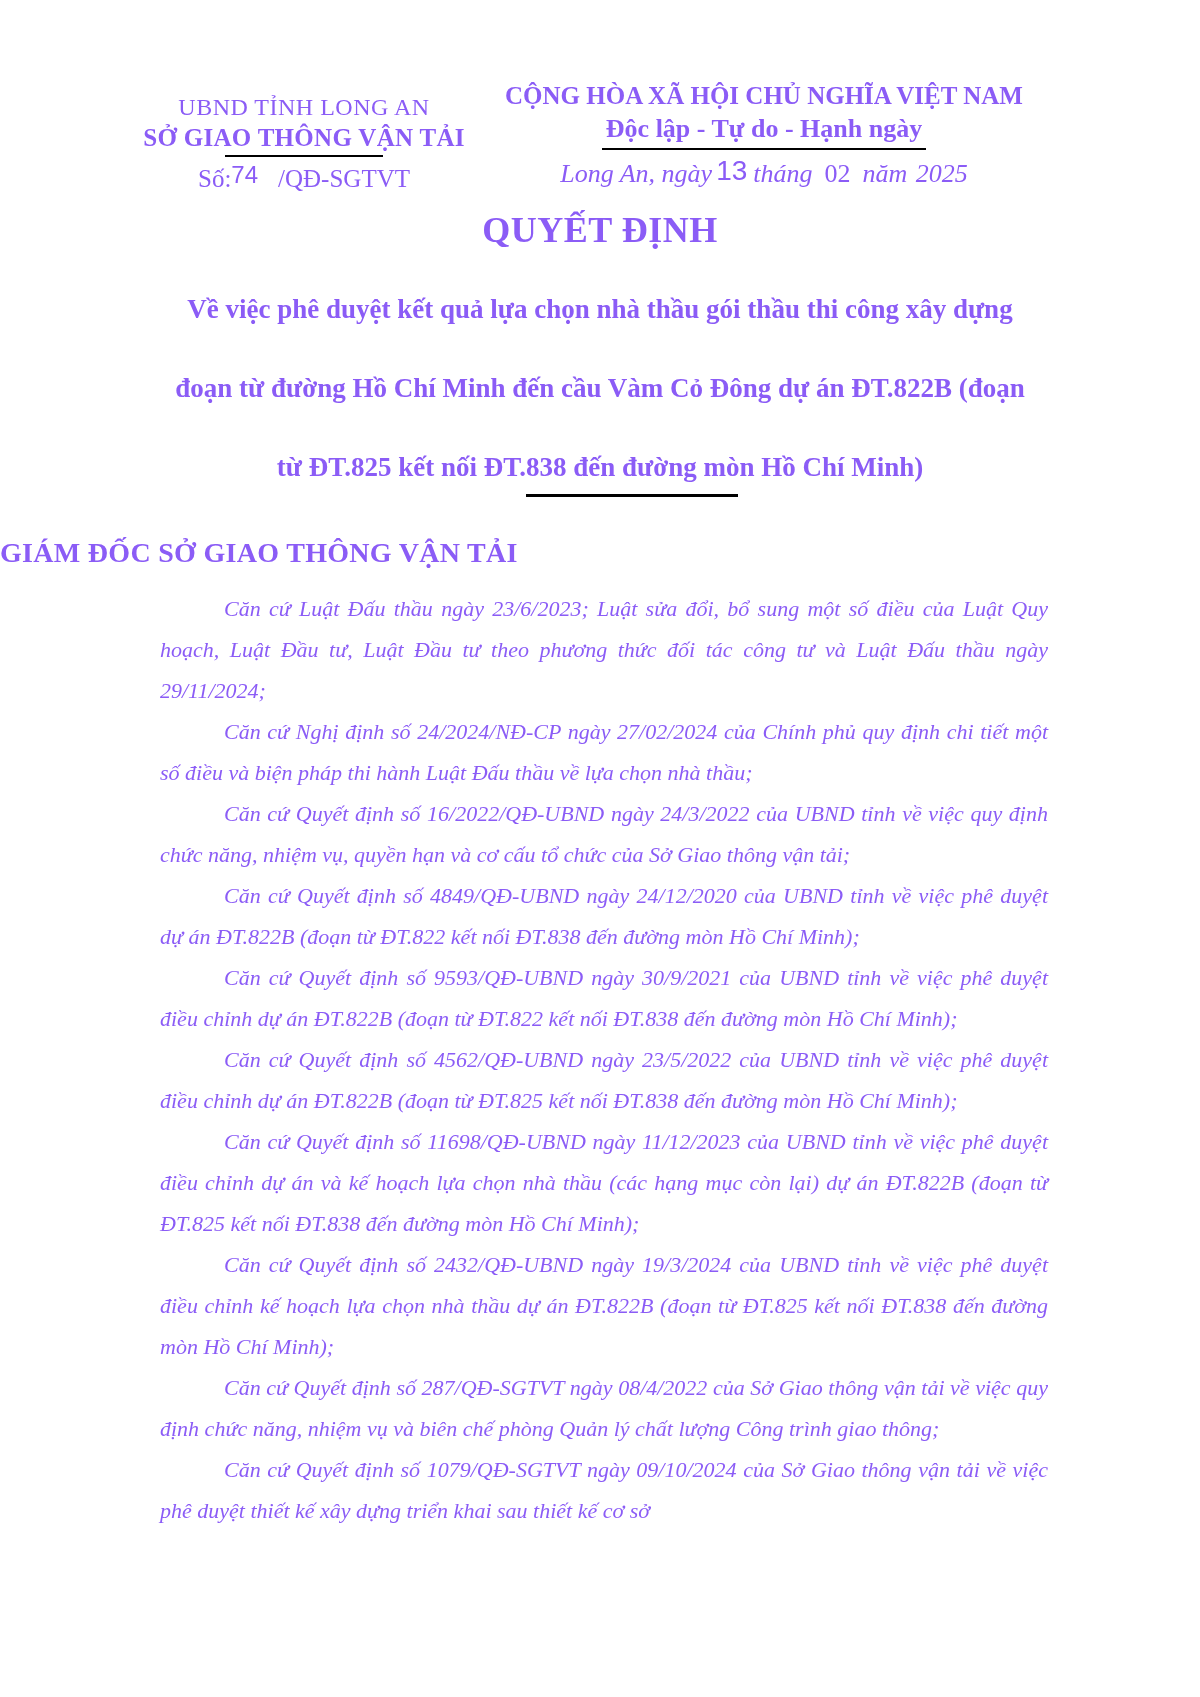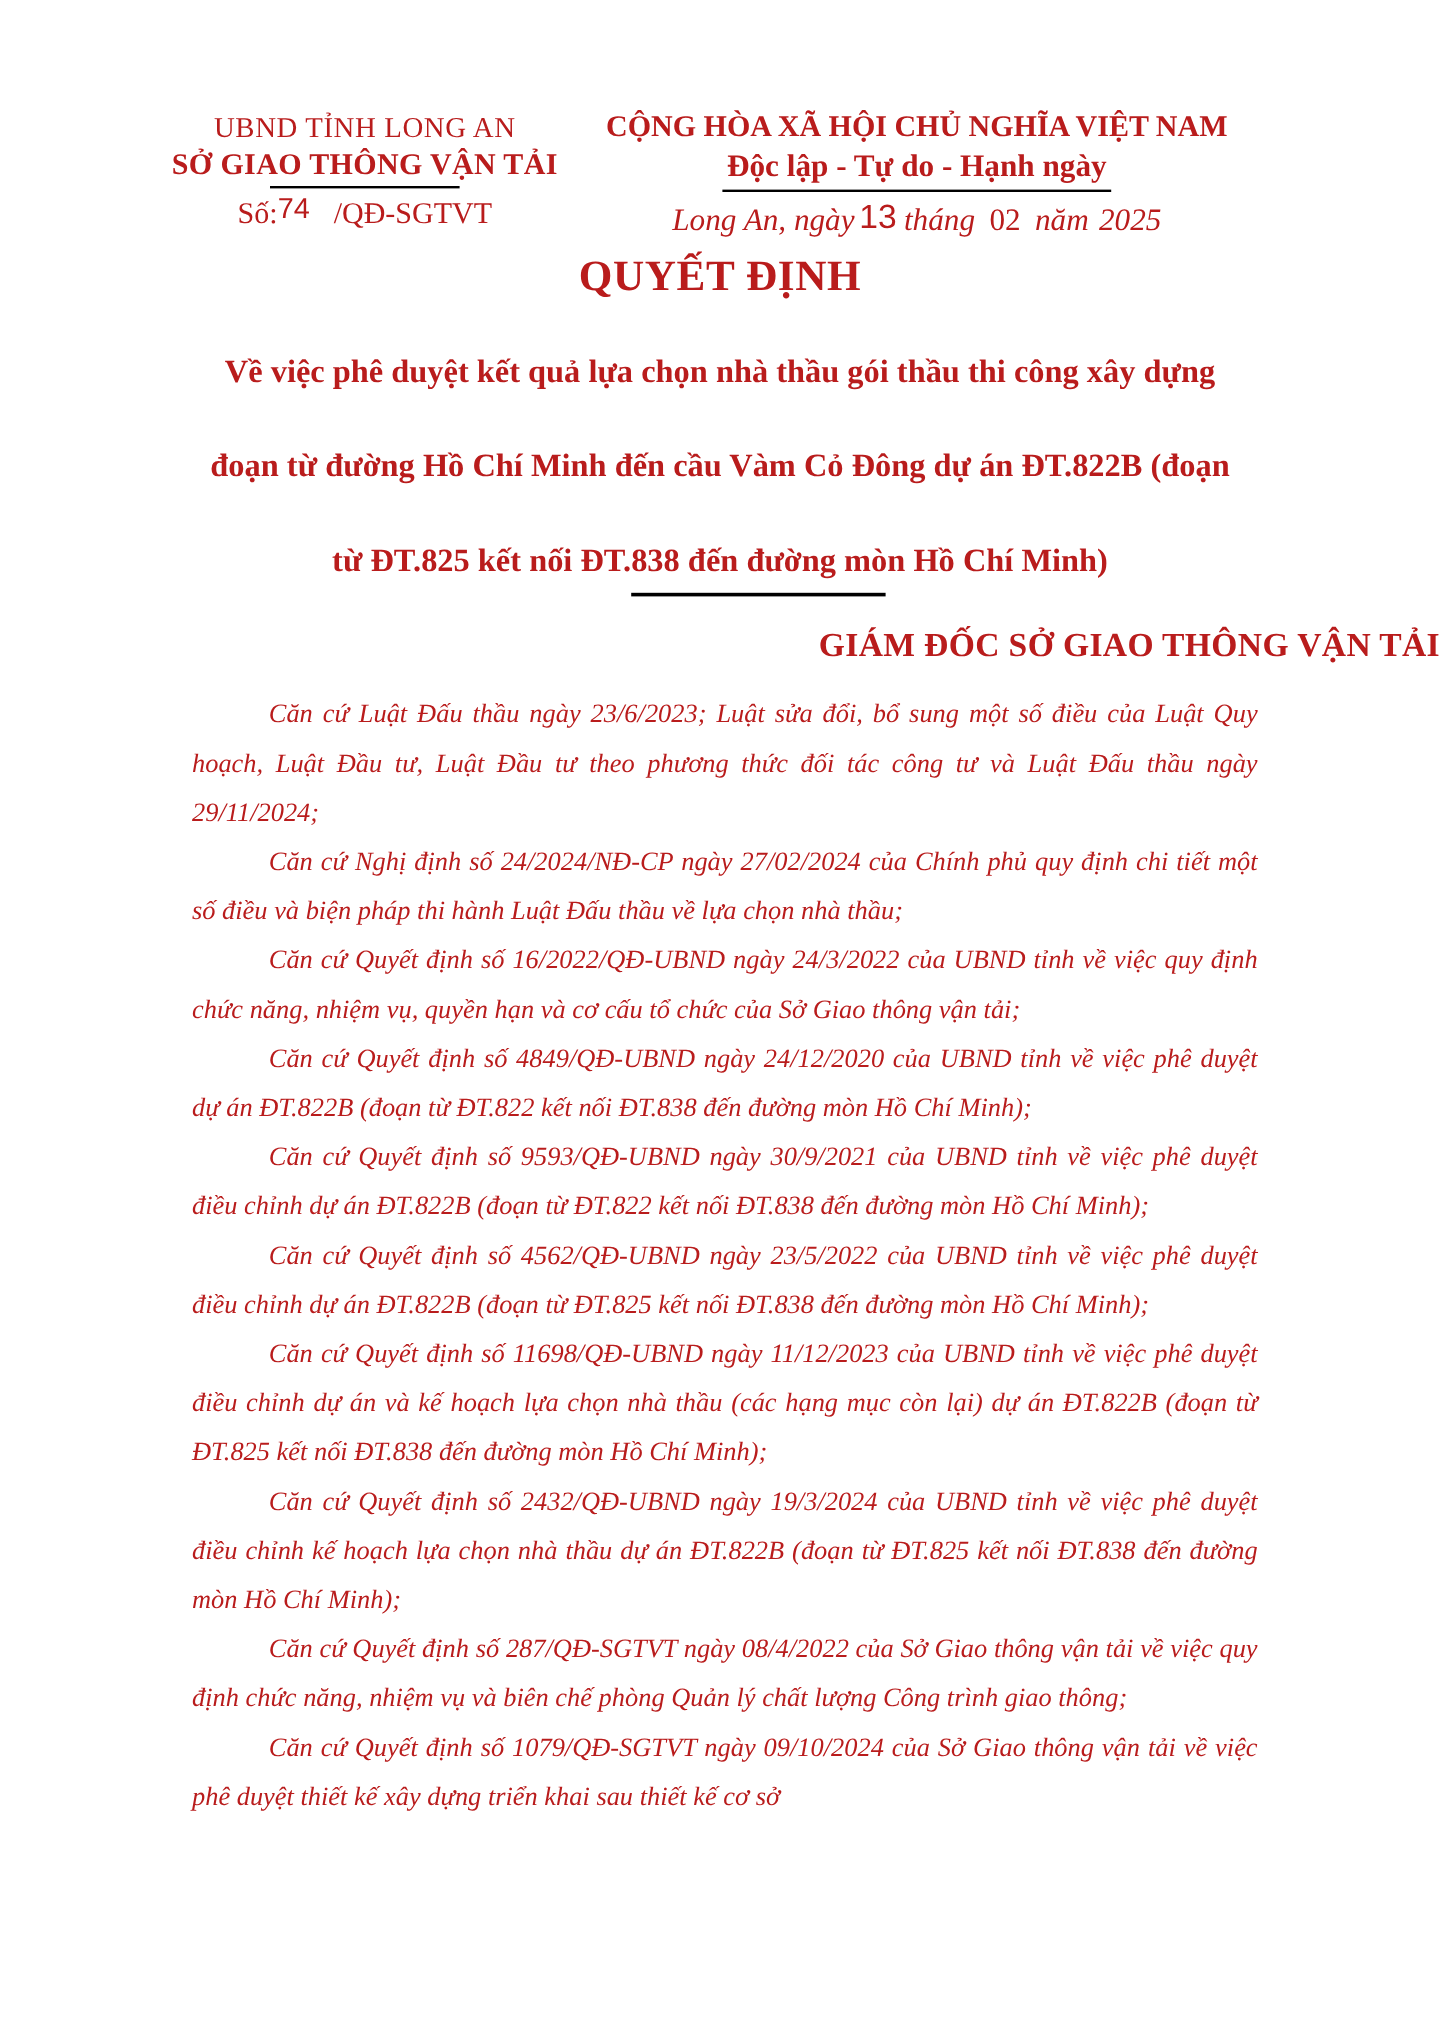--- a/index.html
+++ b/index.html
@@ -2,41 +2,41 @@
 <html><head>
 <meta charset="utf-8">
 <style>
   * { margin: 0; padding: 0; box-sizing: border-box; }
   html, body { background: #ffffff; }
   .page {
     position: relative;
     width: 1200px;
     height: 1697px;
     background: #ffffff;
-    color: #b91c1c;
+    color: #8b5cf6;
     font-family: "Liberation Serif", "DejaVu Serif", serif;
     overflow: hidden;
   }
 
   
   .header { position: relative; height: 212px; }
   .header-left {
     position: absolute; left: 78px; top: 92px; width: 452px;
     text-align: center;
   }
   .org-parent { font-size: 24px; line-height: 30px; letter-spacing: 0.5px; }
   .org-name   { font-size: 25px; line-height: 31px; font-weight: bold; letter-spacing: 0.3px; }
   .org-underline { width: 158px; height: 2px; background: #000; margin: 2px auto 0; }
   .doc-number { font-size: 25px; line-height: 32px; margin-top: 6px; }
   .doc-number .num {
     font-family: "Liberation Sans", "DejaVu Sans", sans-serif;
     font-size: 24px; position: relative; top: -4px; margin-right: 20px;
   }
   .header-right {
-    position: absolute; left: 488px; top: 90px; width: 552px;
+    position: absolute; left: 488px; top: 80px; width: 552px;
     text-align: center;
   }
   .motto1 { font-size: 25px; line-height: 32px; font-weight: bold; }
   .motto2-wrap { margin-top: 1px; }
   .motto2 {
     display: inline-block; font-size: 26px; line-height: 32px; font-weight: bold;
     border-bottom: 2px solid #000; padding: 0 4px 3px;
   }
   .dateline { font-size: 26px; line-height: 32px; font-style: italic; margin-top: 7px; white-space: nowrap; }
   .dateline .day {
@@ -51,22 +51,22 @@
   .title-block { text-align: center; }
   .title-heading { font-size: 36px; line-height: 36px; font-weight: bold; letter-spacing: 0.5px; }
   .title-subject-line { font-size: 27px; line-height: 35px; font-weight: bold; margin-top: 44px; }
   .title-rule {
     width: 212px; height: 3px; background: #000;
     margin: 9px auto 0; transform: translateX(32px);
   }
 
   
   .authority {
-    text-align: right; font-size: 28px; line-height: 34px;
-    font-weight: bold; margin-top: 25px; letter-spacing: 0.3px;
+    text-align: left; font-size: 28px; line-height: 34px;
+    font-weight: bold; margin-top: 39px; letter-spacing: 0.3px;
   }
 
   
   .recitals { margin: 18px 152px 0 160px; }
   .recital {
     font-size: 22px; line-height: 41px;
     font-style: italic; text-align: justify; text-indent: 64px;
   }
 </style>
 </head>

